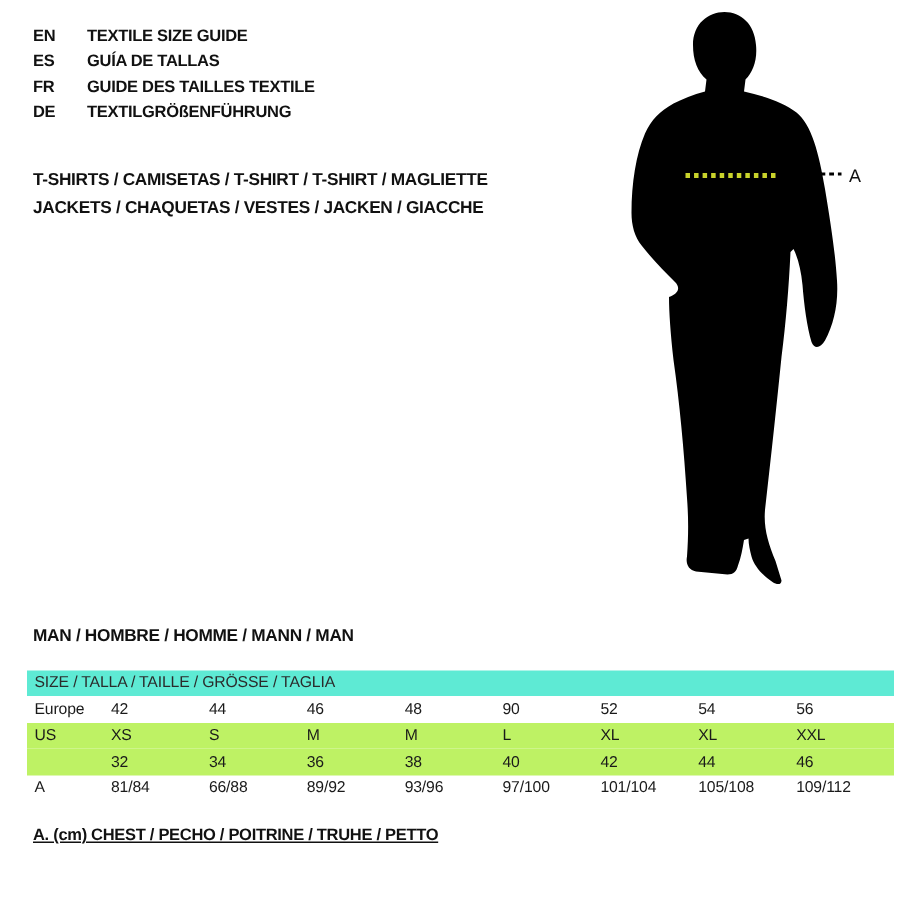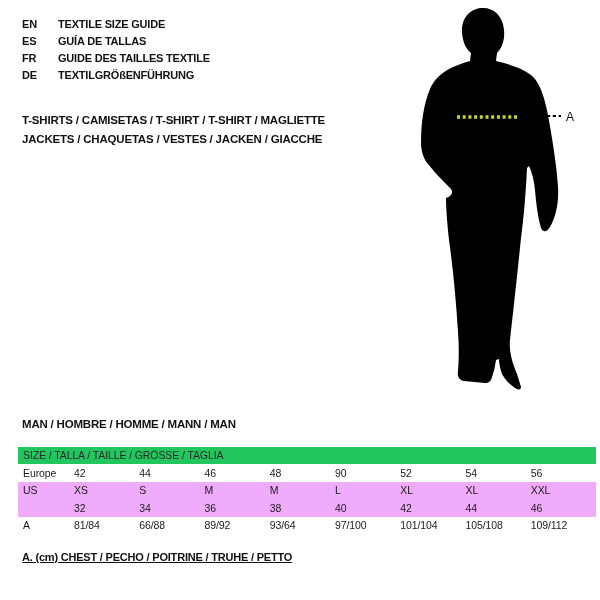--- a/index.html
+++ b/index.html
@@ -40,30 +40,30 @@
   
   .section-title {
     position: absolute; top: 418px; left: 22px;
     font-size: 11.5px; font-weight: 700; letter-spacing: -0.2px;
   }
 
   
   .size-table { position: absolute; left: 18px; top: 447px; width: 578px; }
   .st-header {
     height: 17px; line-height: 17px;
-    background: #22c55e; color: #2b2b2b;
+    background: #5eead4; color: #2b2b2b;
     font-size: 10.5px; padding-left: 5px; letter-spacing: -0.1px;
   }
   .st-row {
     display: grid;
     grid-template-columns: 56px repeat(8, 1fr);
     height: 17.5px; align-items: center;
     font-size: 10.5px; color: #1a1a1a; letter-spacing: -0.1px;
   }
-  .st-row.alt { background: #f0abfc; }
+  .st-row.alt { background: #bef264; }
   .st-label { padding-left: 5px; text-align: left; }
   .st-cell { text-align: left; }
 
   
   .footnote {
     position: absolute; top: 551px; left: 22px;
     font-size: 11px; font-weight: 700; letter-spacing: -0.2px; text-decoration: underline;
   }
 </style>
 </head>
@@ -180,21 +180,21 @@
       <div class="st-cell">42</div>
       <div class="st-cell">44</div>
       <div class="st-cell">46</div>
     </div>
 
     <div class="st-row">
       <div class="st-label">A</div>
       <div class="st-cell">81/84</div>
       <div class="st-cell">66/88</div>
       <div class="st-cell">89/92</div>
-      <div class="st-cell">93/64</div>
+      <div class="st-cell">93/96</div>
       <div class="st-cell">97/100</div>
       <div class="st-cell">101/104</div>
       <div class="st-cell">105/108</div>
       <div class="st-cell">109/112</div>
     </div>
   </div>
 
   <div class="footnote">A. (cm) CHEST / PECHO / POITRINE / TRUHE / PETTO</div>
 
 </div>

